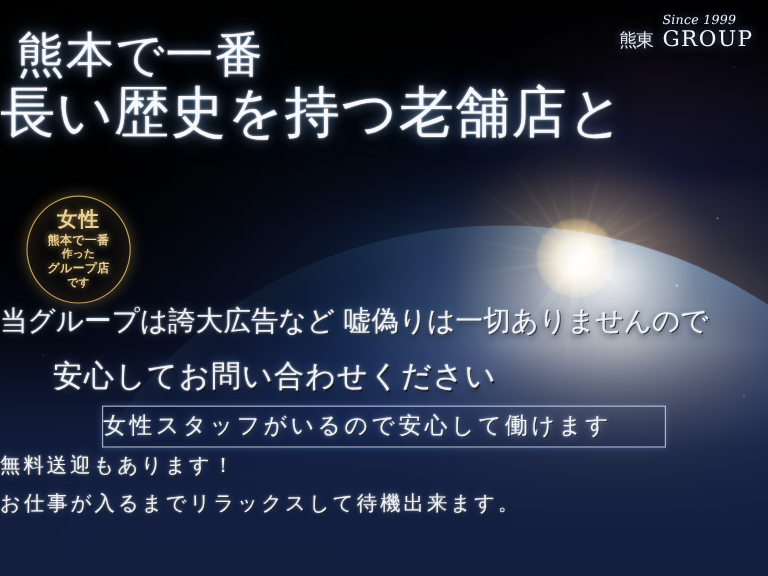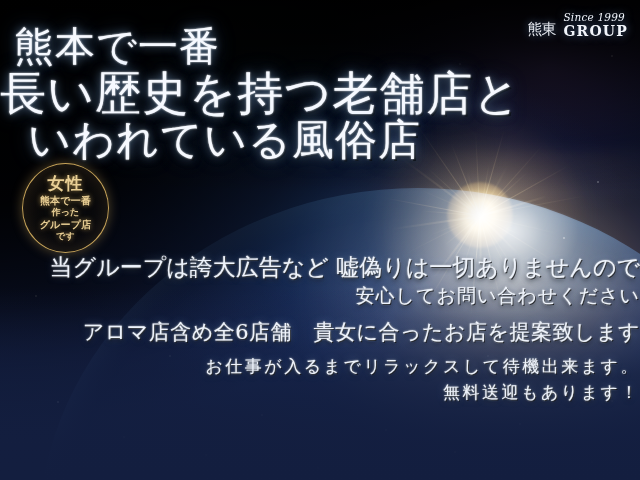--- a/index.html
+++ b/index.html
@@ -189,21 +189,21 @@
     font-family:"DejaVu Serif","Liberation Serif",serif;
     font-size:30px;font-weight:700;line-height:.86;letter-spacing:0px;
   }
   .logo-right{display:flex;flex-direction:column;align-items:flex-start;line-height:1;padding-bottom:1px;}
   .logo-since{
     font-family:"DejaVu Serif","Liberation Serif",serif;
     font-size:10.5px;font-style:italic;letter-spacing:.2px;margin-bottom:1px;
   }
   .logo-group{
     font-family:"DejaVu Serif","Liberation Serif",serif;
-    font-size:14px;letter-spacing:1.2px;font-weight:bold;
+    font-size:18px;letter-spacing:1.2px;
   }
 
   
   .headline{
     position:absolute;left:0;right:0;top:26px;
     text-align:left;
     font-family:"DejaVu Serif","Liberation Serif",serif;
     font-weight:400;
     color:#f6f9ff;
     line-height:1.02;
@@ -239,34 +239,34 @@
     letter-spacing:.2px;
     text-shadow:0 0 5px rgba(226,186,104,.8),0 1px 2px rgba(0,0,0,.95);
   }
   .badge-text b{display:block;font-size:17px;letter-spacing:1px;}
   .badge-text i{display:block;font-style:normal;}
   .badge-text .sm{font-size:9px;}
 
   
   .body-copy{
     position:absolute;left:0;right:0;top:252px;
-    text-align:right;
+    text-align:left;
     font-family:"DejaVu Serif","Liberation Serif",serif;
     color:#eef3fb;
   }
   .bl{
     display:block;
     text-shadow:
       0 0 2px rgba(255,255,255,.75),
       0 0 9px rgba(150,195,255,.45),
       1px 1px 0 rgba(0,0,0,.9),
       0 2px 5px rgba(0,0,0,.9);
   }
   .bl1{font-size:23px;letter-spacing:0px;}
-  .bl2{font-size:19px;margin-top:0;letter-spacing:1px;}
+  .bl2{font-size:25px;margin-top:14px;letter-spacing:1px;padding-left:44px;}
 
   .boxline{
     margin:8px auto 0;
     width:468px;
     border:1px solid rgba(205,216,236,.78);
     box-shadow:0 0 6px rgba(120,165,230,.30);
     padding:3px 0 4px;
     font-size:19px;letter-spacing:3px;
     color:#eef3fb;
     text-shadow:0 0 2px rgba(255,255,255,.7),0 0 8px rgba(150,195,255,.45),1px 1px 0 rgba(0,0,0,.9);
@@ -338,35 +338,34 @@
       <span class="logo-kanji">熊東</span>
       <span class="logo-right">
         <span class="logo-since">Since 1999</span>
         <span class="logo-group">GROUP</span>
       </span>
     </div>
 
     <div class="headline">
       <span class="hl hl1">熊本で一番</span>
       <span class="hl hl2">長い歴史を持つ老舗店と</span>
-      <span class="hl hl3">いわれている風俗店</span>
     </div>
 
     <div class="badge">
       <div class="badge-text">
         <b>女性</b>
         <i>熊本で一番</i>
         <i class="sm">作った</i>
         <i>グループ店</i>
         <i class="sm">です</i>
       </div>
     </div>
 
     <div class="body-copy">
       <span class="bl bl1">当グループは誇大広告など 嘘偽りは一切ありませんので</span>
       <span class="bl bl2">安心してお問い合わせください</span>
-      <span class="bl bl3">アロマ店含め全6店舗　貴女に合ったお店を提案致します</span>
+      <div class="boxline">女性スタッフがいるので安心して働けます</div>
+      <span class="bl bl5">無料送迎もあります！</span>
       <span class="bl bl4">お仕事が入るまでリラックスして待機出来ます。</span>
-      <span class="bl bl5">無料送迎もあります！</span>
     </div>
 
   </div>
 </div>
 
 </body></html>

